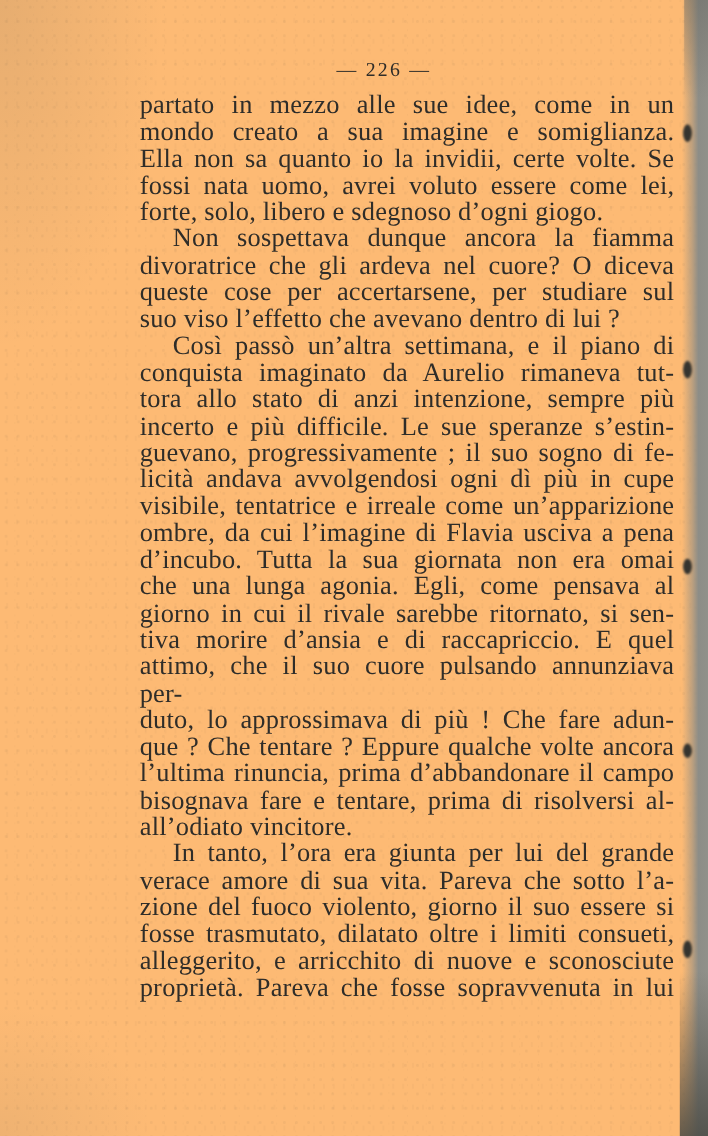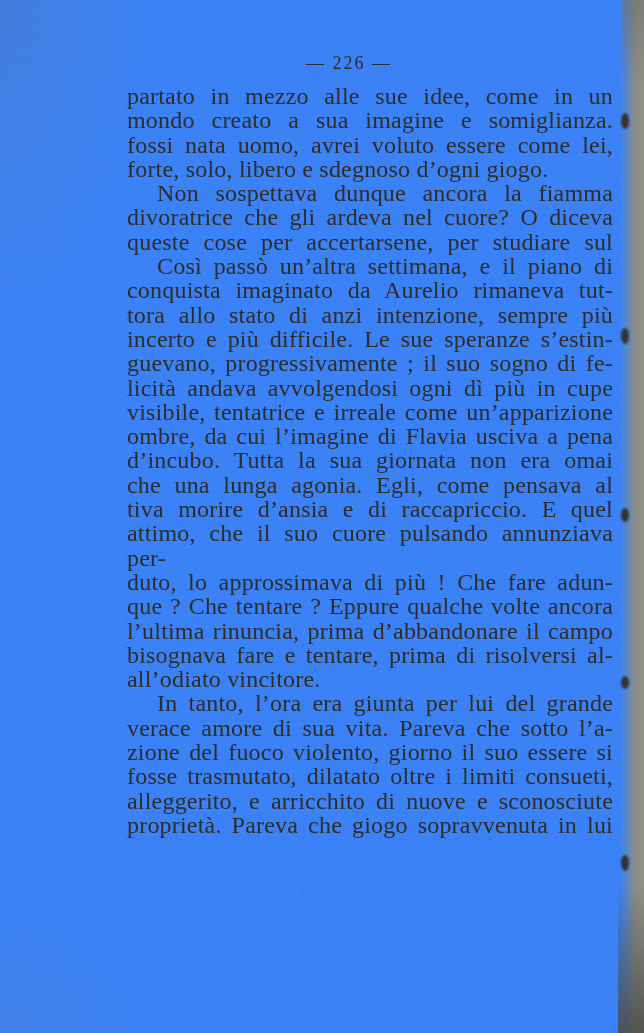--- a/index.html
+++ b/index.html
@@ -10,21 +10,21 @@
     width: 644px;
     height: 1033px;
     position: relative;
     overflow: hidden;
     font-family: "Liberation Serif", "DejaVu Serif", serif;
     background: #f6f5f1;
   }
   .page {
     position: absolute;
     inset: 0;
-    background: #3b82f6;
+    background: #fdba74;
   }
   
   .speckle {
     position: absolute;
     inset: 0;
     background-image:
       radial-gradient(rgba(70, 64, 52, 0.055) 1px, transparent 1.4px),
       radial-gradient(rgba(70, 64, 52, 0.04) 1px, transparent 1.3px),
       radial-gradient(rgba(70, 64, 52, 0.03) 1px, transparent 1.2px);
     background-size: 11px 13px, 17px 7px, 9px 19px;
@@ -125,48 +125,51 @@
 <div class="page">
   <div class="speckle"></div>
   <div class="corner-shade-tl"></div>
   <div class="corner-shade-bl"></div>
 
   <div class="header">— 226 —</div>
 
   <div class="text-block" id="text-block">
       <div class="line">partato in mezzo alle sue idee, come in un</div>
       <div class="line">mondo creato a sua imagine e somiglianza.</div>
+      <div class="line">Ella non sa quanto io la invidii, certe volte. Se</div>
       <div class="line">fossi nata uomo, avrei voluto essere come lei,</div>
       <div class="line last">forte, solo, libero e sdegnoso d’ogni giogo.</div>
       <div class="line indent">Non sospettava dunque ancora la fiamma</div>
       <div class="line">divoratrice che gli ardeva nel cuore? O diceva</div>
       <div class="line">queste cose per accertarsene, per studiare sul</div>
+      <div class="line last">suo viso l’effetto che avevano dentro di lui ?</div>
       <div class="line indent">Così passò un’altra settimana, e il piano di</div>
       <div class="line">conquista imaginato da Aurelio rimaneva tut-</div>
       <div class="line">tora allo stato di anzi intenzione, sempre più</div>
       <div class="line">incerto e più difficile. Le sue speranze s’estin-</div>
       <div class="line">guevano, progressivamente ; il suo sogno di fe-</div>
       <div class="line">licità andava avvolgendosi ogni dì più in cupe</div>
       <div class="line">visibile, tentatrice e irreale come un’apparizione</div>
       <div class="line">ombre, da cui l’imagine di Flavia usciva a pena</div>
       <div class="line">d’incubo. Tutta la sua giornata non era omai</div>
       <div class="line">che una lunga agonia. Egli, come pensava al</div>
+      <div class="line">giorno in cui il rivale sarebbe ritornato, si sen-</div>
       <div class="line">tiva morire d’ansia e di raccapriccio. E quel</div>
       <div class="line">attimo, che il suo cuore pulsando annunziava per-</div>
       <div class="line">duto, lo  approssimava di più ! Che fare adun-</div>
       <div class="line">que ? Che tentare ? Eppure qualche volte ancora</div>
       <div class="line">l’ultima rinuncia, prima d’abbandonare il campo</div>
       <div class="line">bisognava fare e tentare, prima di risolversi al-</div>
       <div class="line last">all’odiato vincitore.</div>
       <div class="line indent">In tanto, l’ora era giunta per lui del grande</div>
       <div class="line">verace amore di sua vita. Pareva che sotto l’a-</div>
       <div class="line">zione del fuoco violento, giorno il  suo essere si</div>
       <div class="line">fosse trasmutato, dilatato oltre i limiti consueti,</div>
       <div class="line">alleggerito, e arricchito di nuove e sconosciute</div>
-      <div class="line">proprietà. Pareva che giogo sopravvenuta in lui</div>
+      <div class="line">proprietà. Pareva che fosse sopravvenuta in lui</div>
     </div>
 
   <div class="gutter"></div>
   <div class="gutter-dark-top"></div>
   <div class="gutter-dark-bottom"></div>
   <div class="binding-mark m1"></div>
   <div class="binding-mark m2"></div>
   <div class="binding-mark m3"></div>
   <div class="binding-mark m4"></div>
   <div class="binding-mark m5"></div>

